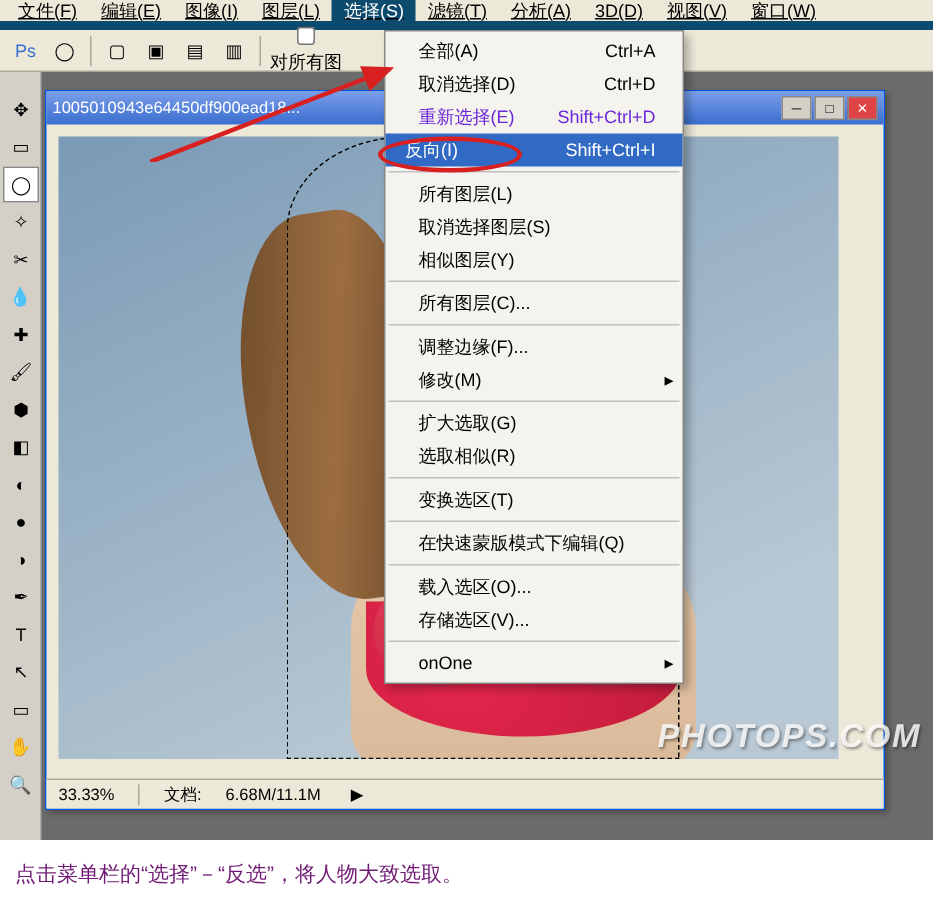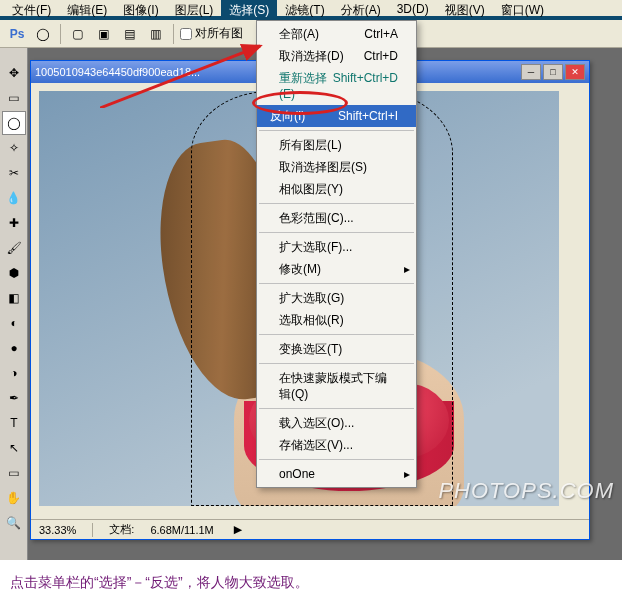--- a/index.html
+++ b/index.html
@@ -1,25 +1,25 @@
 <!DOCTYPE html>
 <html><head>
 <meta charset="utf-8">
 <style>
 * { margin: 0; padding: 0; box-sizing: border-box; font-family: "Microsoft YaHei", SimSun, sans-serif; }
 body { width: 622px; height: 608px; background: #fff; font-size: 12px; position: relative; overflow: hidden; }
 
-.menubar { display: flex; background: #ece9d8; border-bottom: 4px solid #0c4a6e; height: 20px; padding: 0 4px; }
+.menubar { display: flex; background: #ece9d8; border-bottom: 6px solid #0c4a6e; height: 20px; align-items: center; padding: 0 4px; text-decoration: underline; }
 .menubar-item { padding: 2px 8px; cursor: default; }
 .menubar-item.active { background: #0c4a6e; color: #fff; }
 
 .toolbar { display: flex; background: #ece9d8; border-bottom: 1px solid #aca899; height: 28px; align-items: center; padding: 0 6px; gap: 4px; }
 .toolbar-icon { width: 22px; height: 22px; display: inline-flex; align-items: center; justify-content: center; border: 1px solid transparent; }
 .toolbar-sep { width: 1px; height: 20px; background: #aca899; margin: 0 2px; }
-.toolbar-check { display: inline-flex; align-items: center; gap: 3px; }
+.toolbar-check { display: inline-flex; align-items: center; gap: 3px; flex-direction: column; }
 .toolbar-check input { width: 12px; height: 12px; }
 
 .workspace { position: relative; background: #6b6b6b; height: 512px; }
 
 .tools-panel { position: absolute; left: 0; top: 0; width: 28px; background: #d4d0c8; border-right: 1px solid #888; height: 512px; padding-top: 12px; }
 .tool-btn { width: 24px; height: 24px; margin: 1px 2px; display: flex; align-items: center; justify-content: center; border: 1px solid transparent; cursor: pointer; }
 .tool-btn.active { background: #fff; border: 1px solid #888; }
 
 .doc-window { position: absolute; left: 30px; top: 12px; width: 560px; height: 480px; background: #ece9d8; border: 1px solid #0054e3; box-shadow: 2px 2px 4px rgba(0,0,0,0.3); }
 .titlebar { height: 22px; background: linear-gradient(#7b9ee8, #3a6ed0); display: flex; align-items: center; padding: 0 4px; color: #fff; font-size: 11px; }
@@ -36,51 +36,51 @@
 .torso { position: absolute; left: 70px; top: 210px; width: 230px; height: 170px; background: linear-gradient(180deg, #e8c8a8, #d8b898); border-radius: 40% 40% 20% 20%; }
 .bra { position: absolute; left: 80px; top: 260px; width: 210px; height: 90px; background: radial-gradient(circle at 30% 40%, #e8234a, #c01838); border-radius: 0 0 50% 50%; }
 .bra::before, .bra::after { content: ""; position: absolute; width: 90px; height: 75px; background: radial-gradient(circle at 40% 30%, #f04560, #c01838); border-radius: 50%; top: -18px; }
 .bra::before { left: 5px; }
 .bra::after { right: 5px; }
 
 .statusbar { position: absolute; bottom: 0; left: 0; right: 0; height: 20px; background: #ece9d8; border-top: 1px solid #aca899; display: flex; align-items: center; padding: 0 8px; font-size: 11px; gap: 16px; }
 .statusbar-sep { width:1px; height: 14px; background:#aca899; }
 
 
-.dropdown { position: absolute; left: 256px; top: 20px; width: 161px; background: #f4f3ee; border: 1px solid #888; box-shadow: 3px 3px 6px rgba(0,0,0,0.3); z-index: 100; padding: 2px 0; }
+.dropdown { position: absolute; left: 256px; top: 20px; width: 200px; background: #f4f3ee; border: 1px solid #888; box-shadow: 3px 3px 6px rgba(0,0,0,0.3); z-index: 100; padding: 2px 0; }
 .dd-item { display: flex; justify-content: space-between; padding: 3px 18px 3px 22px; cursor: default; font-size: 12px; line-height: 16px; }
 .dd-item.highlighted { background: #316ac5; color: #fff; padding-left: 13px; }
-.dd-item.disabled { color: #0f766e; }
+.dd-item.disabled { color: #6d28d9; }
 .dd-sep { height: 1px; background: #c0c0c0; margin: 3px 2px; }
 .dd-arrow { position: absolute; right: 6px; }
 
 .highlight-ring { position: absolute; left: 252px; top: 91px; width: 96px; height: 24px; border: 3px solid #d82020; border-radius: 50%; z-index: 120; pointer-events: none; }
 .arrow-line { position: absolute; left: 100px; top: 38px; width: 170px; height: 70px; z-index: 115; pointer-events: none; }
 
 .caption { padding: 14px 10px 4px; font-size: 14px; color: #701a75; }
-.watermark { position: absolute; right: 8px; bottom: 56px; color: rgba(255,255,255,0.82); font-size: 22px; font-weight: 400; font-style: italic; letter-spacing: 1px; z-index: 90; text-shadow: 1px 1px 2px rgba(0,0,0,0.4); }
+.watermark { position: absolute; right: 8px; bottom: 56px; color: rgba(255,255,255,0.82); font-size: 22px; font-weight: 700; font-style: italic; letter-spacing: 1px; z-index: 90; text-shadow: 1px 1px 2px rgba(0,0,0,0.4); }
 </style>
 </head>
 <body>
 
 <div class="menubar">
   <span class="menubar-item">文件(F)</span>
   <span class="menubar-item">编辑(E)</span>
   <span class="menubar-item">图像(I)</span>
   <span class="menubar-item">图层(L)</span>
   <span class="menubar-item active">选择(S)</span>
   <span class="menubar-item">滤镜(T)</span>
   <span class="menubar-item">分析(A)</span>
   <span class="menubar-item">3D(D)</span>
   <span class="menubar-item">视图(V)</span>
   <span class="menubar-item">窗口(W)</span>
 </div>
 
 <div class="toolbar">
-  <span class="toolbar-icon" style="color:#3a6ed0;font-weight:bold;">Ps</span>
+  <span class="toolbar-icon" style="color:#3a6ed0;font-weight:normal;">Ps</span>
   <span class="toolbar-icon">◯</span>
   <span class="toolbar-sep"></span>
   <span class="toolbar-icon">▢</span>
   <span class="toolbar-icon">▣</span>
   <span class="toolbar-icon">▤</span>
   <span class="toolbar-icon">▥</span>
   <span class="toolbar-sep"></span>
   <label class="toolbar-check">
     <input type="checkbox" style="">
     <span>对所有图</span>
@@ -162,25 +162,25 @@
       <span>所有图层(L)</span>
     </div>
     <div class="dd-item">
       <span>取消选择图层(S)</span>
     </div>
     <div class="dd-item">
       <span>相似图层(Y)</span>
     </div>
     <div class="dd-sep"></div>
     <div class="dd-item">
-      <span>色彩范围(C)...</span>
-    </div>
-    <div class="dd-sep"></div>
-    <div class="dd-item">
-      <span>扩大选取(F)...</span>
+      <span>所有图层(C)...</span>
+    </div>
+    <div class="dd-sep"></div>
+    <div class="dd-item">
+      <span>调整边缘(F)...</span>
     </div>
     <div class="dd-item">
       <span>修改(M)</span>
       <span class="dd-arrow">▸</span>
     </div>
     <div class="dd-sep"></div>
     <div class="dd-item">
       <span>扩大选取(G)</span>
     </div>
     <div class="dd-item">

